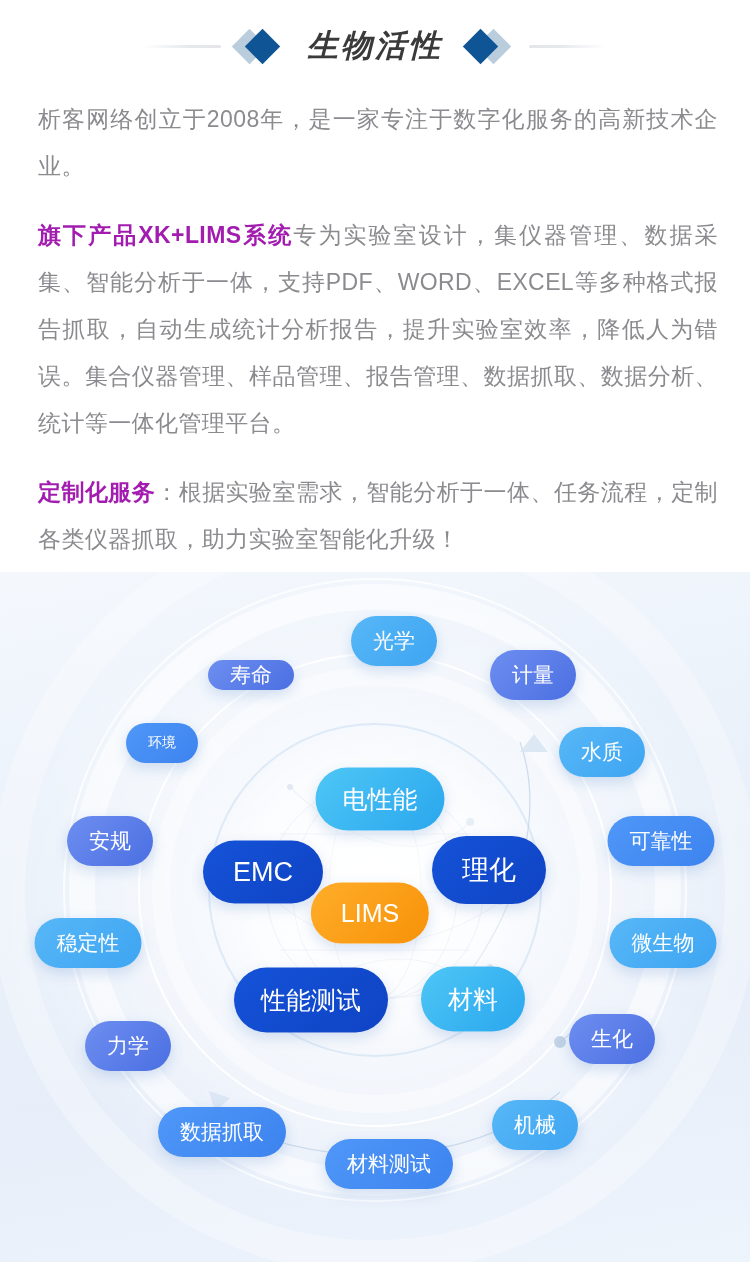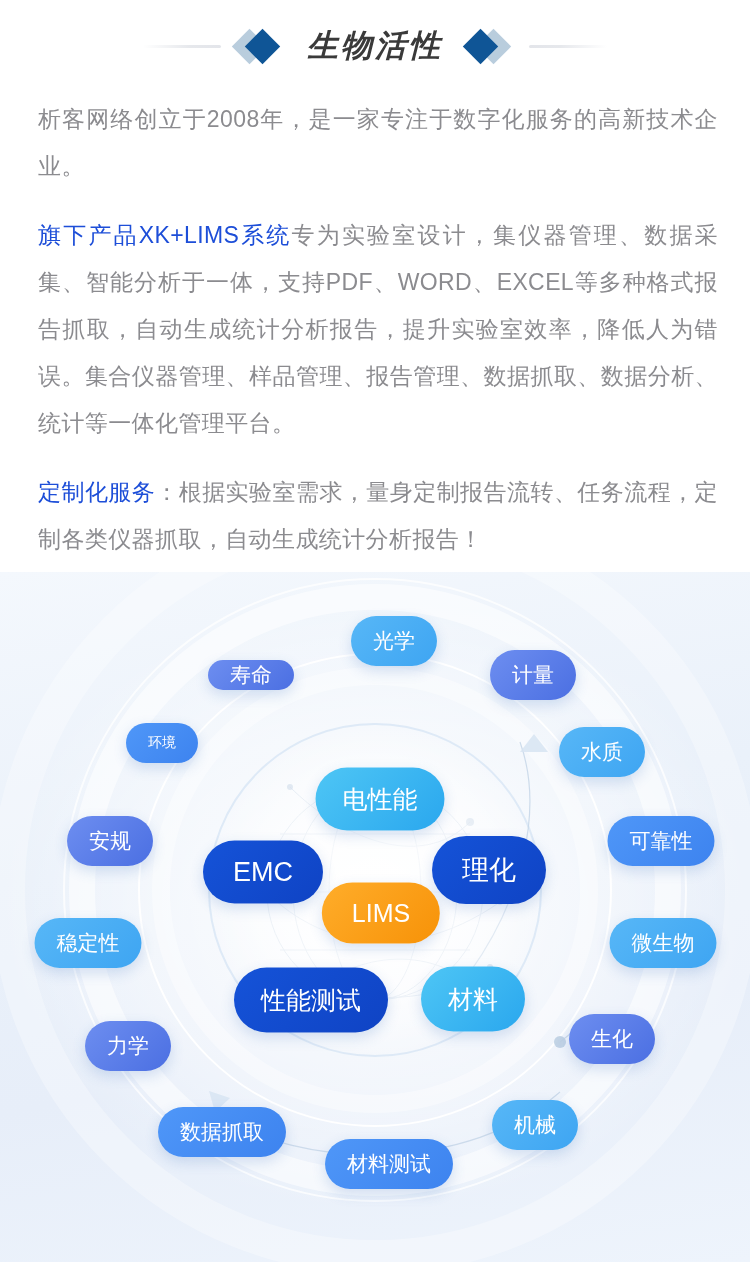--- a/index.html
+++ b/index.html
@@ -78,22 +78,22 @@
   }
   .para {
     color: #8b8b8f;
     font-size: 23px;
     line-height: 47px;
     letter-spacing: 0.4px;
     margin: 0 0 22px 0;
     text-align: justify;
   }
   .para b {
-    color: #1d4ed8;
-    font-weight: normal;
+    color: #a21caf;
+    font-weight: bold;
   }
 
   
   .cloud {
     position: absolute;
     left: 0;
     top: 572px;
     width: 750px;
     height: 690px;
     overflow: hidden;
@@ -171,21 +171,21 @@
   </div>
 
   <div class="copy">
     <p class="para">
       <b></b><span>析客网络创立于2008年，是一家专注于数字化服务的高新技术企业。</span>
     </p>
     <p class="para">
       <b>旗下产品XK+LIMS系统</b><span>专为实验室设计，集仪器管理、数据采集、智能分析于一体，支持PDF、WORD、EXCEL等多种格式报告抓取，自动生成统计分析报告，提升实验室效率，降低人为错误。集合仪器管理、样品管理、报告管理、数据抓取、数据分析、统计等一体化管理平台。</span>
     </p>
     <p class="para">
-      <b>定制化服务</b><span>：根据实验室需求，量身定制报告流转、任务流程，定制各类仪器抓取，自动生成统计分析报告！</span>
+      <b>定制化服务</b><span>：根据实验室需求，智能分析于一体、任务流程，定制各类仪器抓取，助力实验室智能化升级！</span>
     </p>
   </div>
 
   <div class="cloud">
 
     <div class="ring r6"></div>
     <div class="ring r5"></div>
     <div class="ring r1"></div>
     <div class="ring r2"></div>
     <div class="ring r3"></div>
@@ -233,21 +233,21 @@
         <div class="tag sky" style="left: 394px; top: 53px; font-size: 21px; padding: 11px 22px; margin-top: 16px;">光学</div>
         <div class="tag indigo" style="left: 251px; top: 103px; font-size: 21px; padding: 1px 22px;">寿命</div>
         <div class="tag indigo" style="left: 533px; top: 103px; font-size: 21px; padding: 11px 22px; font-family: Liberation Serif, serif;">计量</div>
         <div class="tag blue" style="left: 162px; top: 171px; font-size: 14px; padding: 11px 22px;">环境</div>
         <div class="tag sky" style="left: 602px; top: 180px; font-size: 21px; padding: 11px 22px;">水质</div>
         <div class="tag cyan" style="left: 380px; top: 227px; font-size: 25px; padding: 15px 27px;">电性能</div>
         <div class="tag indigo" style="left: 110px; top: 260px; font-size: 21px; padding: 11px 22px; margin-top: 9px;">安规</div>
         <div class="tag blue" style="left: 661px; top: 269px; font-size: 21px; padding: 11px 22px;">可靠性</div>
         <div class="tag royal" style="left: 263px; top: 300px; font-size: 27px; padding: 16px 30px;">EMC</div>
         <div class="tag royal" style="left: 489px; top: 298px; font-size: 27px; padding: 16px 30px;">理化</div>
-        <div class="tag orange" style="left: 381px; top: 341px; font-size: 25px; padding: 16px 30px;">LIMS</div>
+        <div class="tag orange" style="left: 370px; top: 341px; font-size: 25px; padding: 16px 30px;">LIMS</div>
         <div class="tag sky" style="left: 88px; top: 371px; font-size: 21px; padding: 11px 22px;">稳定性</div>
         <div class="tag sky" style="left: 663px; top: 371px; font-size: 21px; padding: 11px 22px;">微生物</div>
         <div class="tag royal" style="left: 311px; top: 428px; font-size: 25px; padding: 16px 27px;">性能测试</div>
         <div class="tag cyan" style="left: 473px; top: 427px; font-size: 25px; padding: 16px 27px;">材料</div>
         <div class="tag indigo" style="left: 612px; top: 467px; font-size: 21px; padding: 11px 22px;">生化</div>
         <div class="tag indigo" style="left: 128px; top: 474px; font-size: 21px; padding: 11px 22px;">力学</div>
         <div class="tag blue" style="left: 222px; top: 560px; font-size: 21px; padding: 11px 22px;">数据抓取</div>
         <div class="tag sky" style="left: 535px; top: 553px; font-size: 21px; padding: 11px 22px;">机械</div>
         <div class="tag blue" style="left: 389px; top: 592px; font-size: 21px; padding: 11px 22px;">材料测试</div>
       </div>

